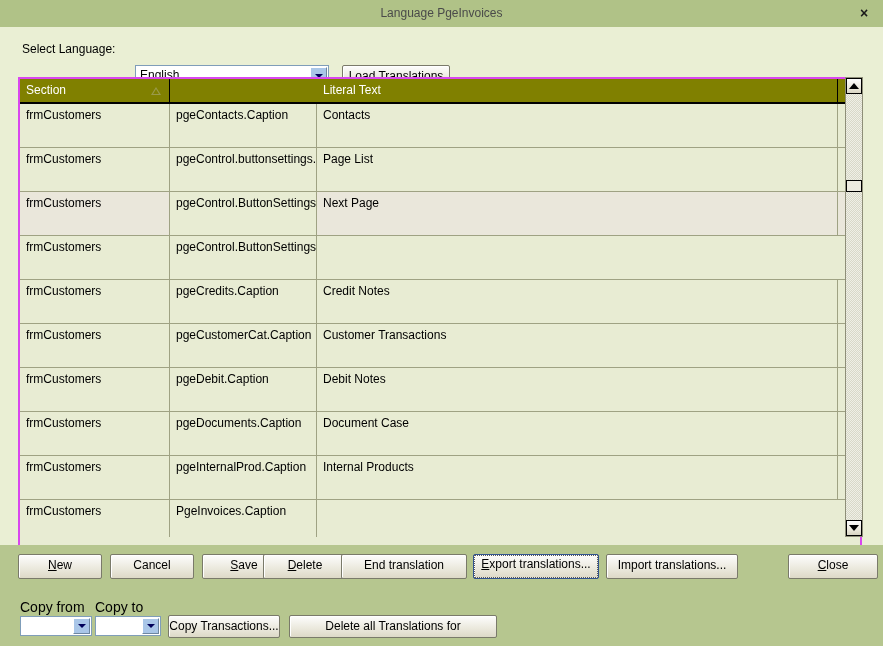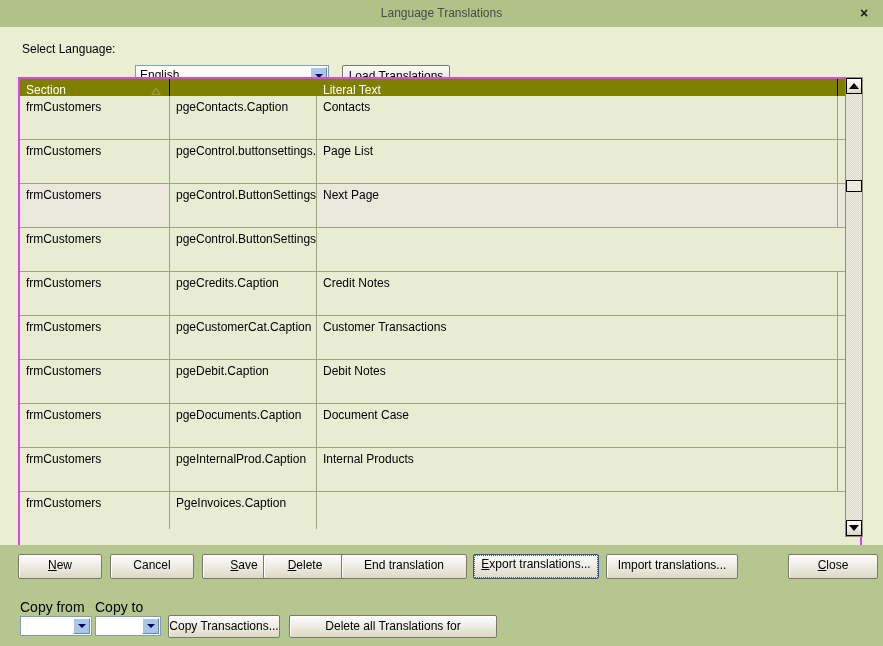--- a/index.html
+++ b/index.html
@@ -181,21 +181,21 @@
     position: absolute;
     left: -3px; top: 2px;
     width: 0; height: 0;
     border-left: 3px solid transparent;
     border-right: 3px solid transparent;
     border-bottom: 5px solid #808000;
   }
 
   #grid-body {
     position: absolute;
-    left: 0; top: 17px;
+    left: 0; top: 25px;
     width: 844px; height: 433px;
     overflow: hidden;
     text-decoration: underline;
   }
   .row {
     position: relative;
     height: 44px;
     box-sizing: border-box;
     border-bottom: 1px solid #9fa283;
   }
@@ -306,21 +306,21 @@
   #cp-from-combo { left: 20px; width: 72px; }
   #cp-to-combo   { left: 95px; width: 66px; }
   #copypanel .btn { position: absolute; top: 26px; height: 23px; }
   #btn-copy-tr   { left: 168px; width: 112px; }
   #btn-del-all   { left: 289px; width: 208px; }
 </style>
 </head>
 <body>
 
 <div id="titlebar">
-  <div id="title-text">Language Translations</div>
+  <div id="title-text">Language PgeInvoices</div>
   <div id="close-btn">×</div>
 </div>
 
 <div id="toolbar">
   <div id="lang-label">Select Language:</div>
   <div id="lang-combo">
     <span class="cv">English</span>
     <span class="combo-arrow-btn"></span>
   </div>
   <button id="load-btn" class="btn">

